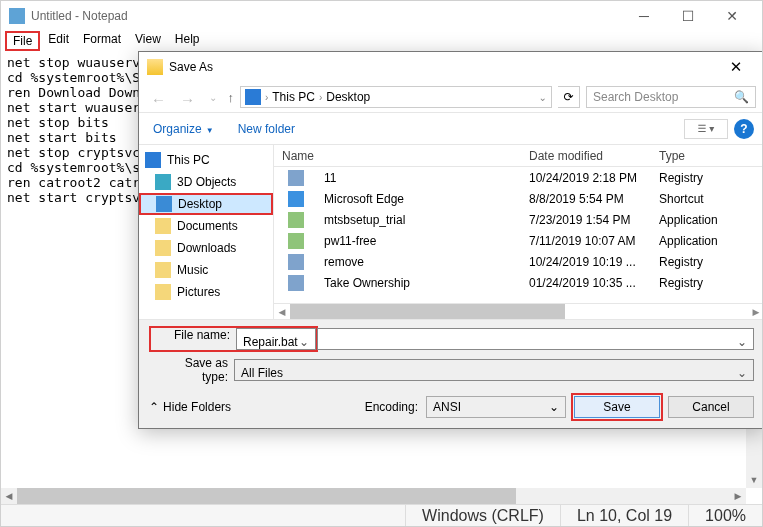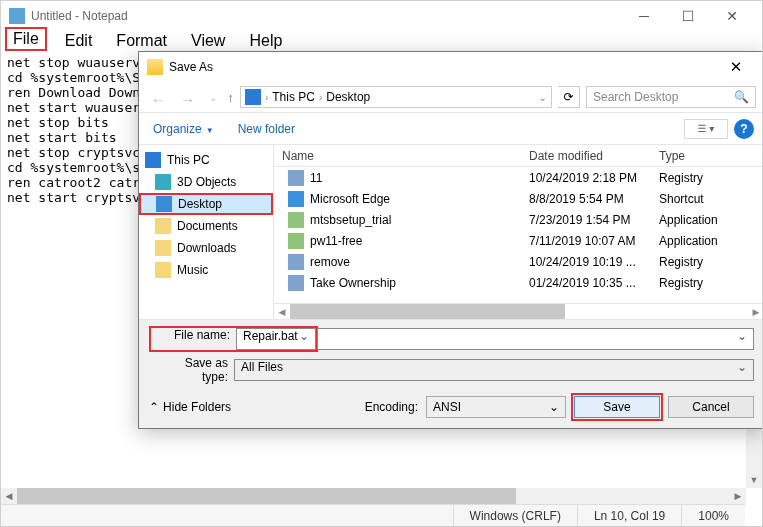--- a/index.html
+++ b/index.html
@@ -2,25 +2,25 @@
 <html><head>
 <meta charset="utf-8">
 <style>
   * { box-sizing: border-box; margin: 0; padding: 0; font-family: "Segoe UI", Tahoma, sans-serif; }
   body { background: #fff; width: 763px; height: 527px; overflow: hidden; position: relative; border: 1px solid #d0d0d0; }
   
   .np-title { height: 30px; display: flex; align-items: center; padding: 0 8px; font-size: 12px; color: #666; }
   .np-title-icon { width: 16px; height: 16px; background: #5ea3d6; margin-right: 6px; }
   .np-title-spacer { flex: 1; }
   .np-sysbtn { width: 44px; height: 28px; display: flex; align-items: center; justify-content: center; color: #555; font-size: 14px; }
-  .np-menu { height: 20px; display: flex; align-items: flex-end; padding: 0 4px; font-size: 16px; gap: 12px; }
+  .np-menu { height: 20px; display: flex; align-items: flex-start; padding: 0 4px; font-size: 12px; gap: 2px; }
   .np-menu span { padding: 1px 6px; }
   .np-menu .hl { border: 2px solid #e03030; }
   .np-body { padding: 4px 6px; font-family: Consolas, monospace; font-size: 13px; color: #000; white-space: pre; line-height: 15px; }
-  .np-status { position: absolute; bottom: 0; left: 0; right: 17px; height: 22px; border-top: 1px solid #ddd; display: flex; align-items: center; font-size: 12px; color: #333; background:#f6f6f6;text-align:center; }
+  .np-status { position: absolute; bottom: 0; left: 0; right: 0; height: 22px; border-top: 1px solid #ddd; display: flex; align-items: center; font-size: 16px; color: #333; background:#f6f6f6;text-align:center; }
   .np-status > div { padding: 0 16px; border-left: 1px solid #ddd; height: 100%; display:flex;align-items:center; }
   .np-status > div:first-child { border-left:none; flex:1; }
   .np-scroll-h { position:absolute; bottom:22px; left:0; right:16px; height:16px; background:#f0f0f0; display:flex; }
   .np-scroll-h .arrow { width:16px; height:16px; background:#f0f0f0; display:flex;align-items:center;justify-content:center; color:#777; font-size:9px;}
   .np-scroll-h .track { flex:1; }
   .np-scroll-h .thumb { height:100%; background:#c8c8c8; width:70%; }
   .np-scroll-v { position:absolute; right:0; top:50px; bottom:38px; width:16px; background:#f0f0f0; }
   .np-scroll-v .arrow { height:16px; display:flex;align-items:center;justify-content:center; color:#777; font-size:9px;}
   .np-scroll-v .track { flex:1; }
   .np-scroll-v .thumb { width:100%; background:#c8c8c8; height:100px; }
@@ -58,32 +58,32 @@
   .ic-dl { background:#f5d77a;}
   .ic-music { background:#f5d77a;}
   .ic-pic { background:#f5d77a;}
   .filepane { flex:1; display:flex; flex-direction:column; min-width:0;}
   .fp-head { display:flex; border-bottom:1px solid #e6e6e6; font-size:12px; color:#444; height:22px; align-items:center;}
   .col-name { width:255px; padding-left:8px; }
   .col-date { width:130px; }
   .col-type { flex:1; }
   .fp-list { flex:1; overflow:hidden; font-size:12px; }
   .fp-row { display:flex; height:21px; align-items:center; }
-  .fp-row .col-name { display:flex; align-items:center; gap:6px; }
+  .fp-row .col-name { display:flex; align-items:center; gap:20px; }
   .fi-icon { width:16px; height:16px; flex-shrink:0; margin-left:6px;}
   .fi-edge { background:#3b91e0;}
   .fi-app { background:#8fc47a;}
   .fi-reg { background:#7fa3cc;}
   .fp-scroll { height:16px; border-top:1px solid #e6e6e6; display:flex; }
   .fp-scroll .arrow { width:16px;height:16px;display:flex;align-items:center;justify-content:center;color:#888;font-size:9px;}
   .fp-scroll .track{flex:1;} .fp-scroll .thumb{background:#c8c8c8;height:100%;width:60%;}
   .dlg-fields { padding: 6px 10px 0 10px; font-size:12px; background:#f0f0f0; border-top:1px solid #e6e6e6;}
   .fld-row { display:flex; align-items:center; margin-bottom:4px; }
   .fld-label { width:85px; text-align:right; padding-right:6px;padding-left:22px;}
-  .fld-input { flex:1; border:1px solid #888; height:22px; padding:0 6px; background:#fff; display:flex; align-items:flex-start; }
+  .fld-input { flex:1; border:1px solid #888; height:22px; padding:0 6px; background:#fff; display:flex; align-items:flex-end; }
   .fld-input.combo::after { content:"⌄"; margin-left:auto; color:#555; font-size:12px;}
   .fld-hl { border:2px solid #e03030; display:inline-flex; padding:0; }
   .dlg-bottom { display:flex; align-items:center; padding: 8px 10px 10px 10px; font-size:12px; background:#f0f0f0; gap:8px;}
   .hide-folders { display:flex; align-items:center; gap:4px; }
   .enc-label { margin-left:auto; }
   .enc-sel { border:1px solid #aaa; height:22px; width:140px; display:flex;align-items:center; padding:0 6px; background:#efefef;}
   .enc-sel::after{content:"⌄";margin-left:auto;}
   .dlg-btn { border:1px solid #aaa; height:22px; width:86px; display:flex;align-items:center;justify-content:center; background:#e8e8e8;}
   .dlg-btn.save { border:1px solid #4a90d9; background:#e3eefb;}
   .btn-hl { outline:2px solid #e03030; outline-offset:1px; }
@@ -190,20 +190,24 @@
           <span>Documents</span>
         </div>
       <div class="tree-item">
           <div class="ti-icon ic-dl"></div>
           <span>Downloads</span>
         </div>
       <div class="tree-item">
           <div class="ti-icon ic-music"></div>
           <span>Music</span>
         </div>
+      <div class="tree-item">
+          <div class="ti-icon ic-pic"></div>
+          <span>Pictures</span>
+        </div>
     </div>
     <div class="filepane">
       <div class="fp-head">
         <div class="col-name">Name</div>
         <div class="col-date">Date modified</div>
         <div class="col-type">Type</div>
       </div>
       <div class="fp-list" id="fp-list">
           <div class="fp-row">
             <div class="col-name">

